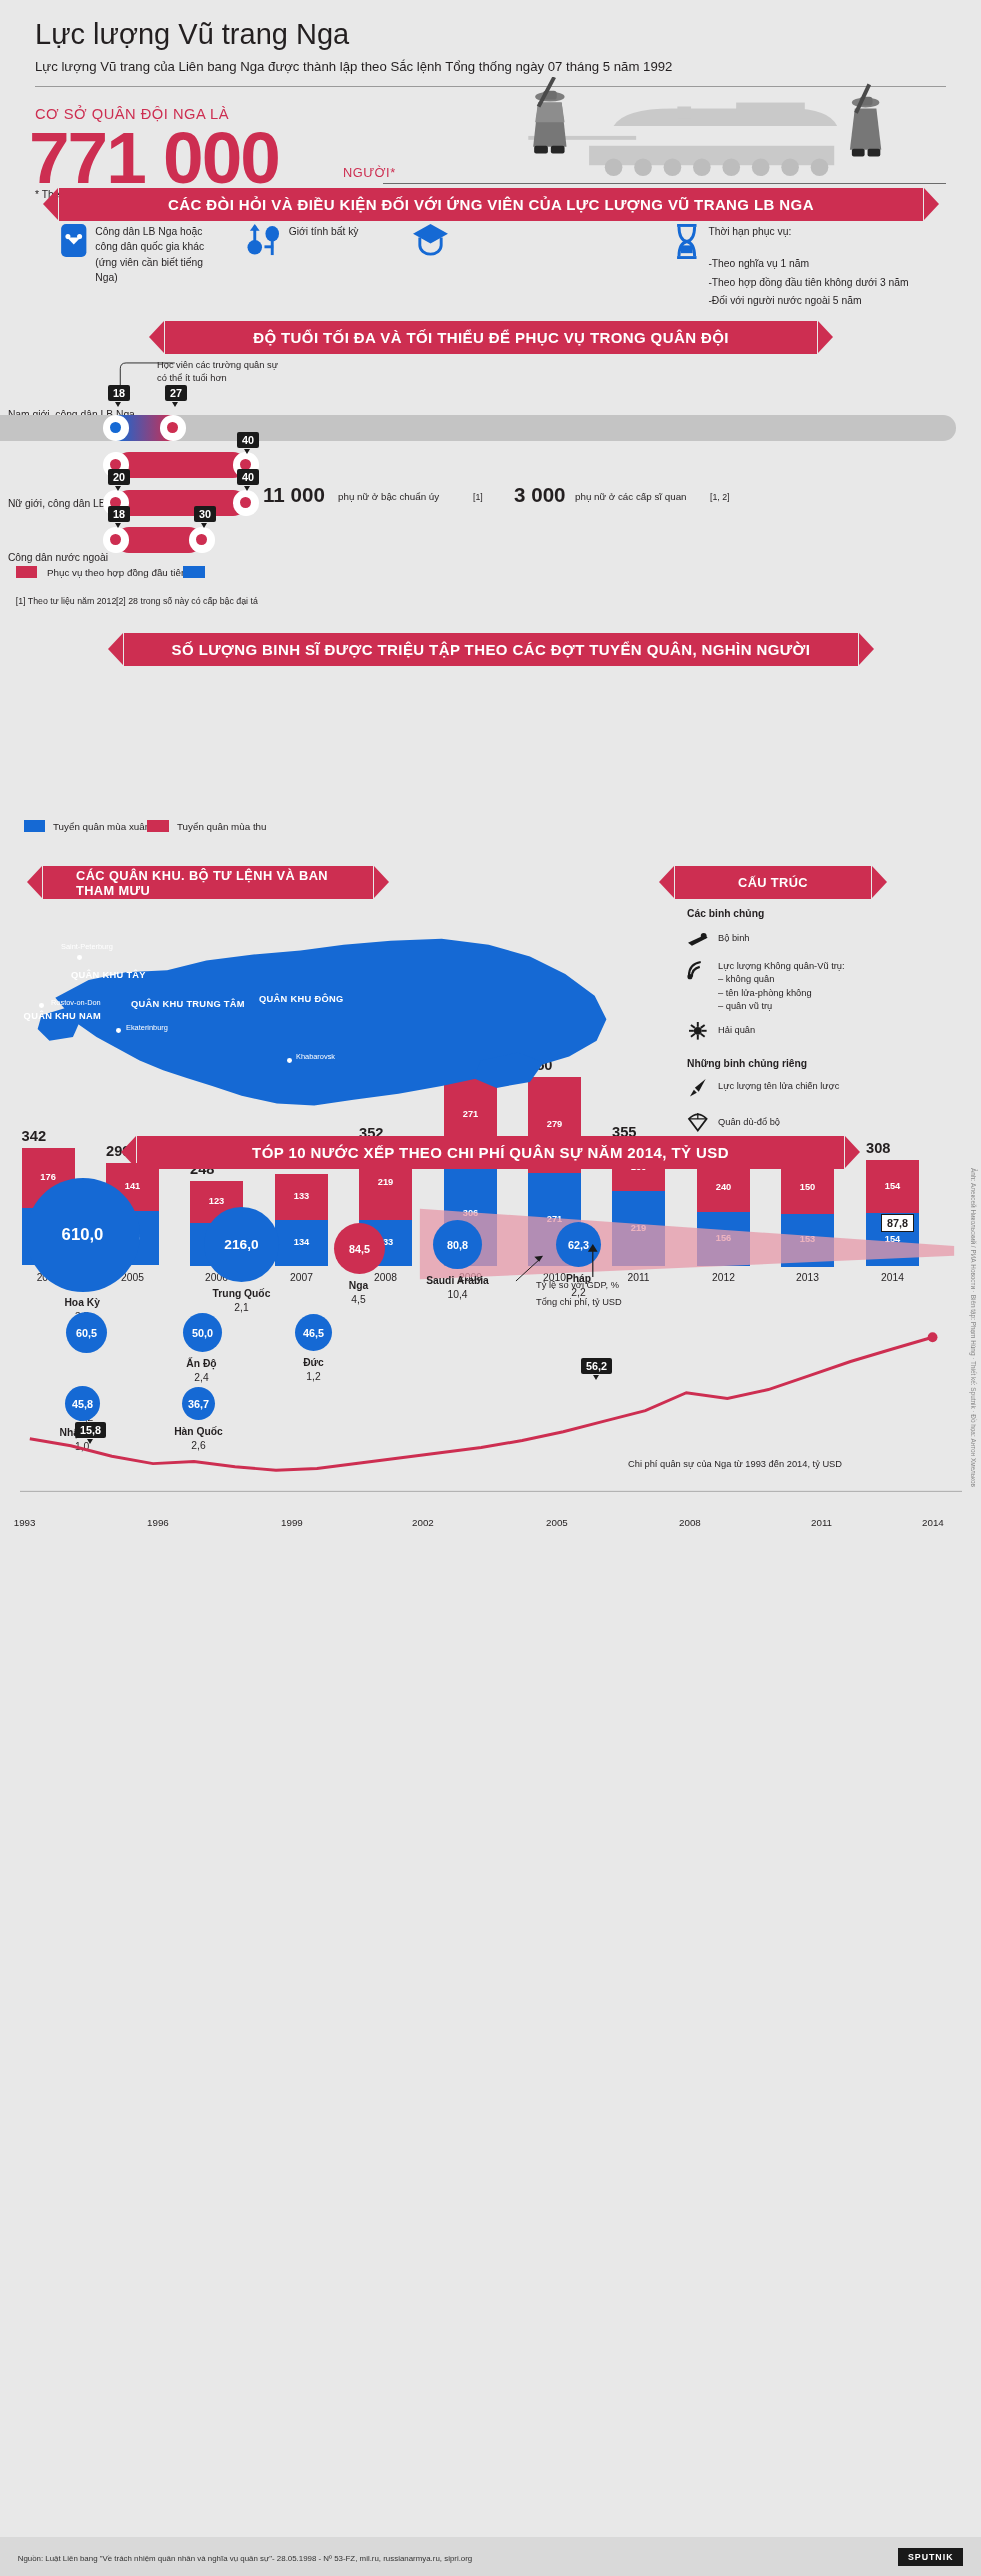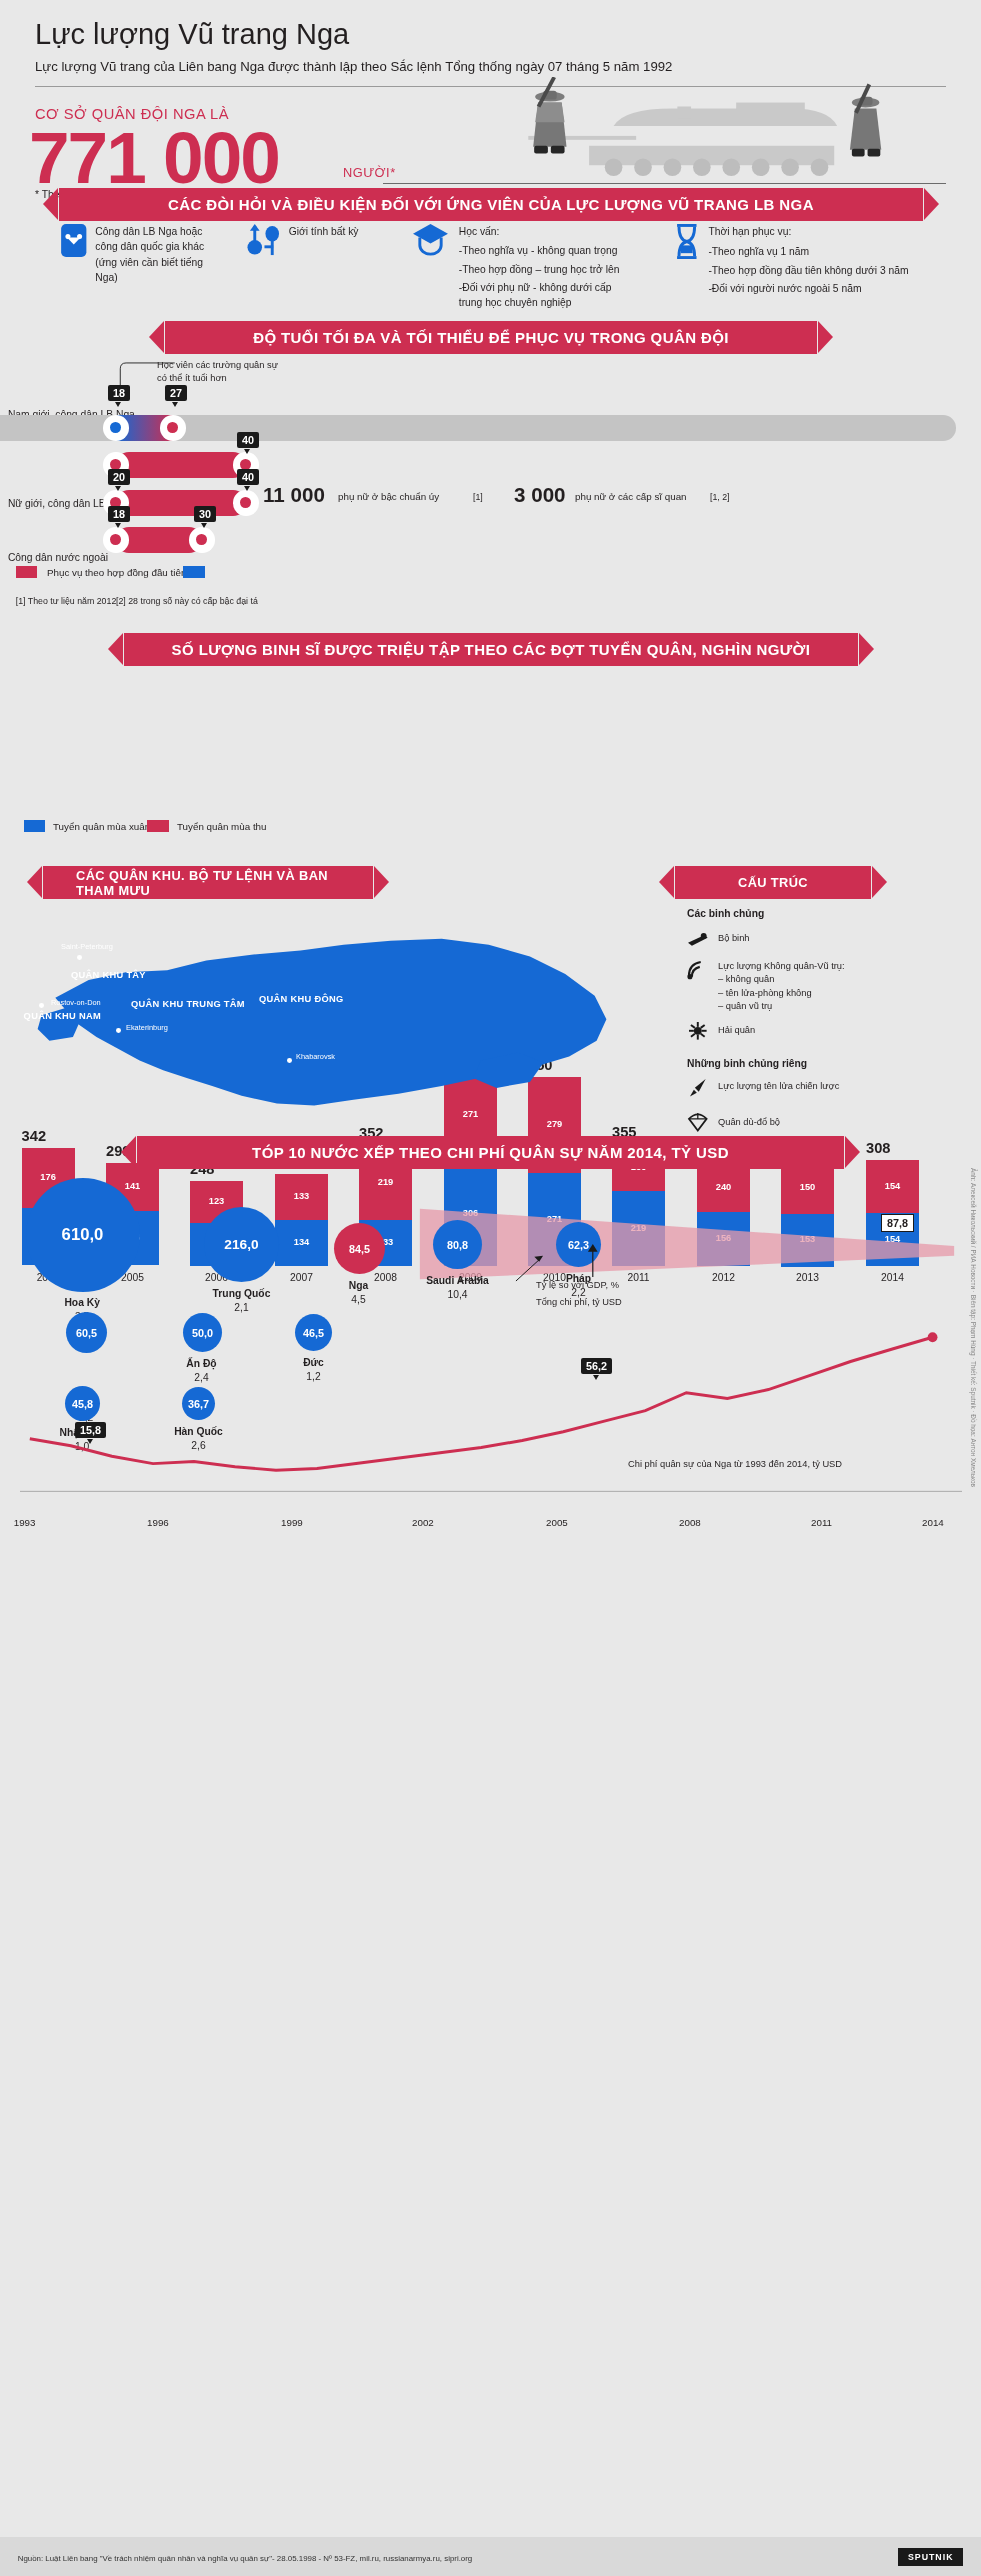--- a/index.html
+++ b/index.html
@@ -168,40 +168,33 @@
     <div class="reqtxt">
       <div>Giới tính bất kỳ</div>
     </div>
   </div>
 
   <div style="position:absolute; left:412px; top:224px; display:flex; gap:9.8px;">
     <svg width="37" height="33" class="ico" viewBox="0 0 38 34">
       <path d="M19 0 L37 10 L19 20 L1 10 Z" fill="#1569d4"></path>
       <path d="M8 14 v8 a11 9 0 0 0 22 0 v-8" fill="none" stroke="#1569d4" stroke-width="3"></path>
     </svg>
-    <div class="reqtxt">
-      <div class="h">Học vấn:</div>
-      <div style="margin-top:2.9px">-Theo nghĩa vụ - không quan trọng</div>
-      <div style="margin-top:2.9px">-Theo hợp đồng – trung học trở lên</div>
-      <div style="margin-top:2.9px">-Đối với phụ nữ - không dưới cấp</div>
-      <div>trung học chuyên nghiệp</div>
-    </div>
   </div>
 
   <div style="position:absolute; left:675px; top:224px; display:flex; gap:9.8px;">
     <svg width="23.6" height="35" class="ico" viewBox="0 0 24 36">
       <rect x="2" y="0" width="20" height="3" fill="#1569d4"></rect>
       <rect x="2" y="33" width="20" height="3" fill="#1569d4"></rect>
       <path d="M4 3 q0 13 8 15 q-8 2 -8 15" fill="none" stroke="#1569d4" stroke-width="3"></path>
       <path d="M20 3 q0 13 -8 15 q8 2 8 15" fill="none" stroke="#1569d4" stroke-width="3"></path>
       <rect x="6" y="22" width="12" height="8" fill="#1569d4"></rect>
     </svg>
     <div class="reqtxt">
       <div class="h">Thời hạn phục vụ:</div>
-      <div style="margin-top:5px">-Theo nghĩa vụ 1 năm</div>
+      <div style="margin-top:17px">-Theo nghĩa vụ 1 năm</div>
       <div style="margin-top:2.9px">-Theo hợp đồng đầu tiên không dưới 3 năm</div>
       <div style="margin-top:2.9px">-Đối với người nước ngoài  5 năm</div>
     </div>
   </div>
 
   <div class="banner" style="left:165px; top:321px; width:652px;">ĐỘ TUỔI TỐI ĐA VÀ TỐI THIỂU ĐỂ PHỤC VỤ TRONG QUÂN ĐỘI</div>
 
   <svg style="position:absolute; left:118px; top:361px; width:59px; height:35px;" viewBox="0 0 60 36">
     <path d="M2 34 V8 Q2 2 8 2 H58" fill="none" stroke="#2b2b2b" stroke-width="1"></path>
     <path d="M2 36 l-3.5 -7 h7 z" fill="#2b2b2b"></path>

